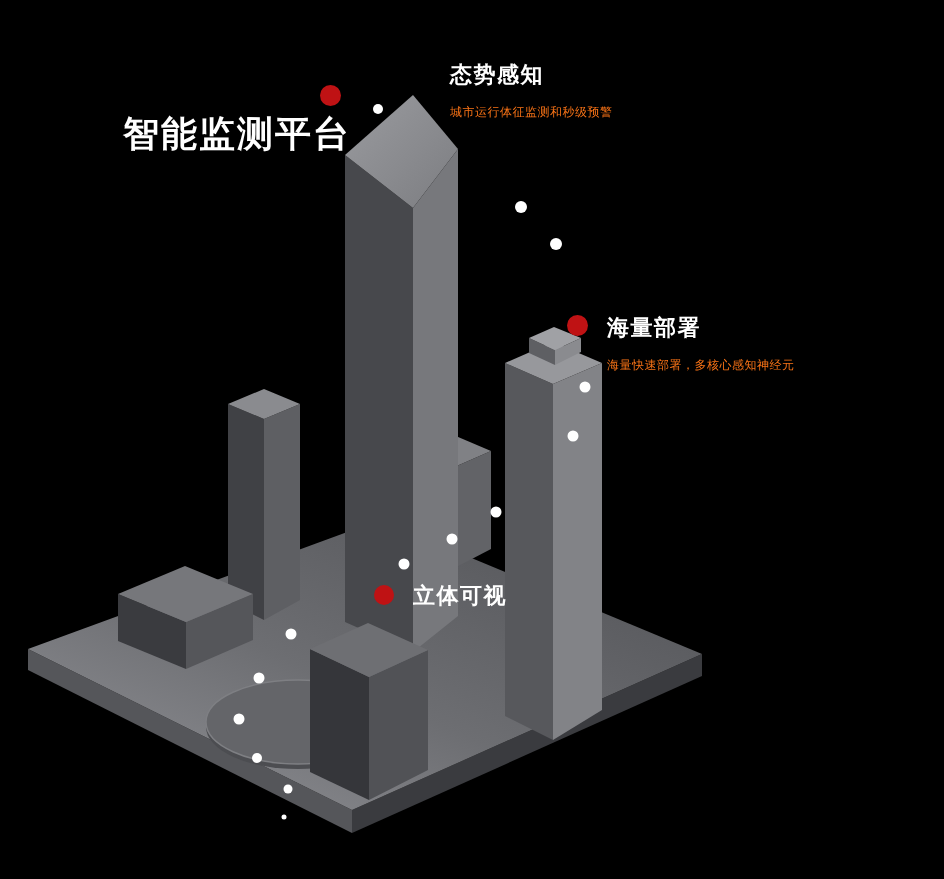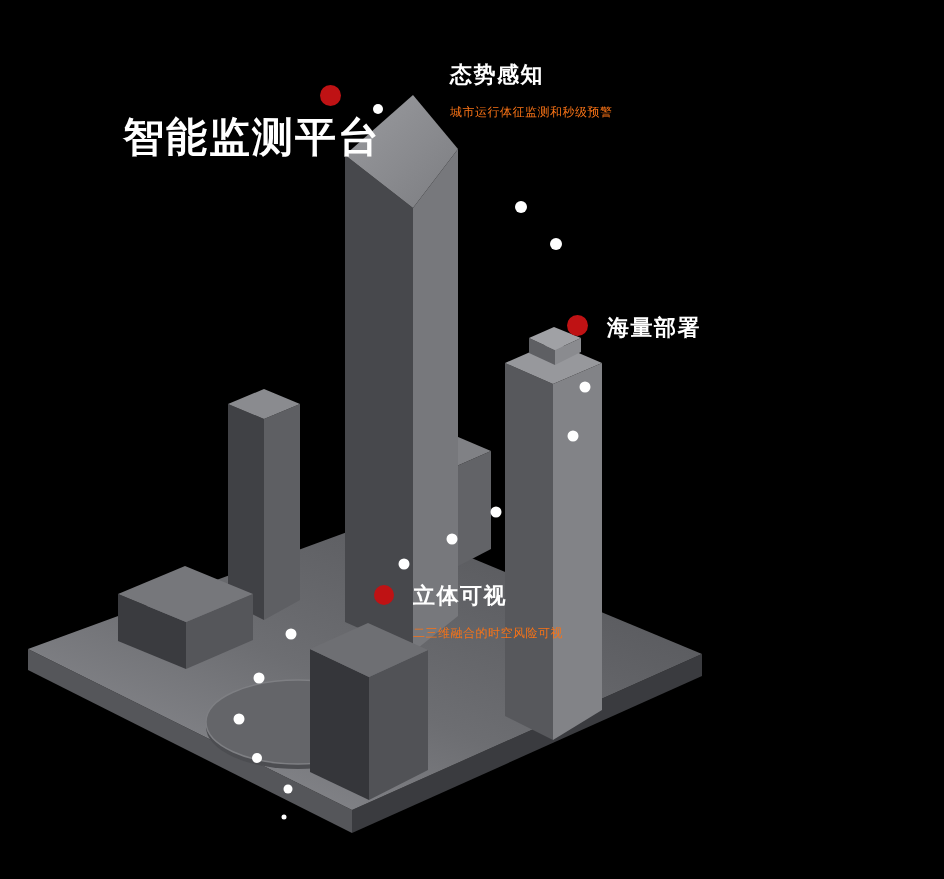--- a/index.html
+++ b/index.html
@@ -19,21 +19,21 @@
     position: absolute;
     left: 0;
     top: 0;
     width: 944px;
     height: 879px;
   }
   .page-title {
     position: absolute;
     left: 123px;
     top: 110px;
-    font-size: 41px;
+    font-size: 36px;
     font-weight: 600;
     letter-spacing: 2px;
     color: #ffffff;
     white-space: nowrap;
   }
   .feature {
     position: absolute;
     color: #ffffff;
     white-space: nowrap;
   }
@@ -168,22 +168,22 @@
   <div class="page-title">智能监测平台</div>
 
   <div class="feature feature-situation">
     <h2>态势感知</h2>
     <p>城市运行体征监测和秒级预警</p>
   </div>
 
   <div class="feature feature-deployment">
     <span class="marker"></span>
     <h2>海量部署</h2>
+    <p>海量快速部署，多核心感知神经元</p>
   </div>
 
 
   <div class="feature feature-visual">
     <span class="marker"></span>
     <h2>立体可视</h2>
-    <p>二三维融合的时空风险可视</p>
   </div>
 
 </div>
 
 </body></html>

